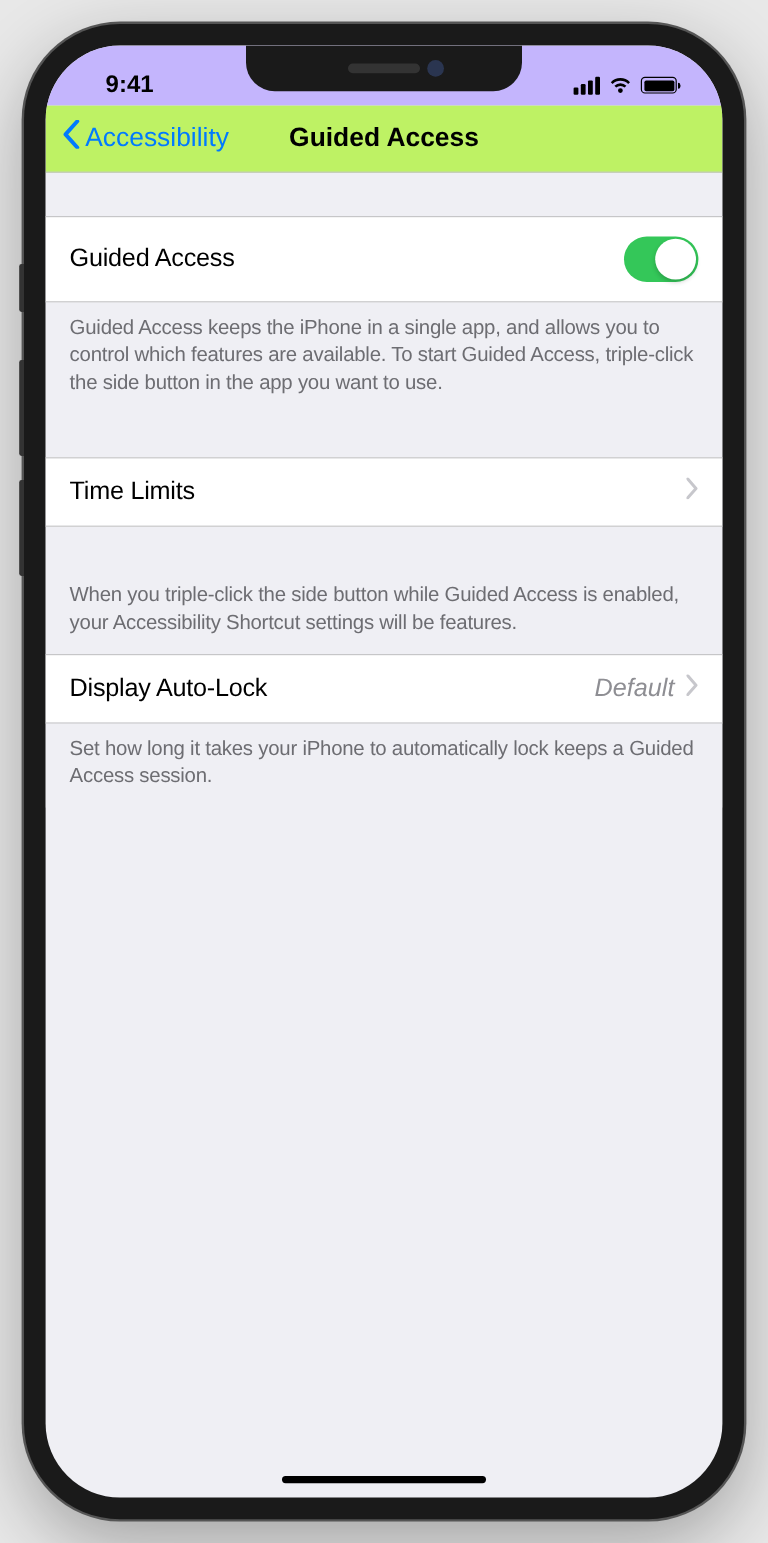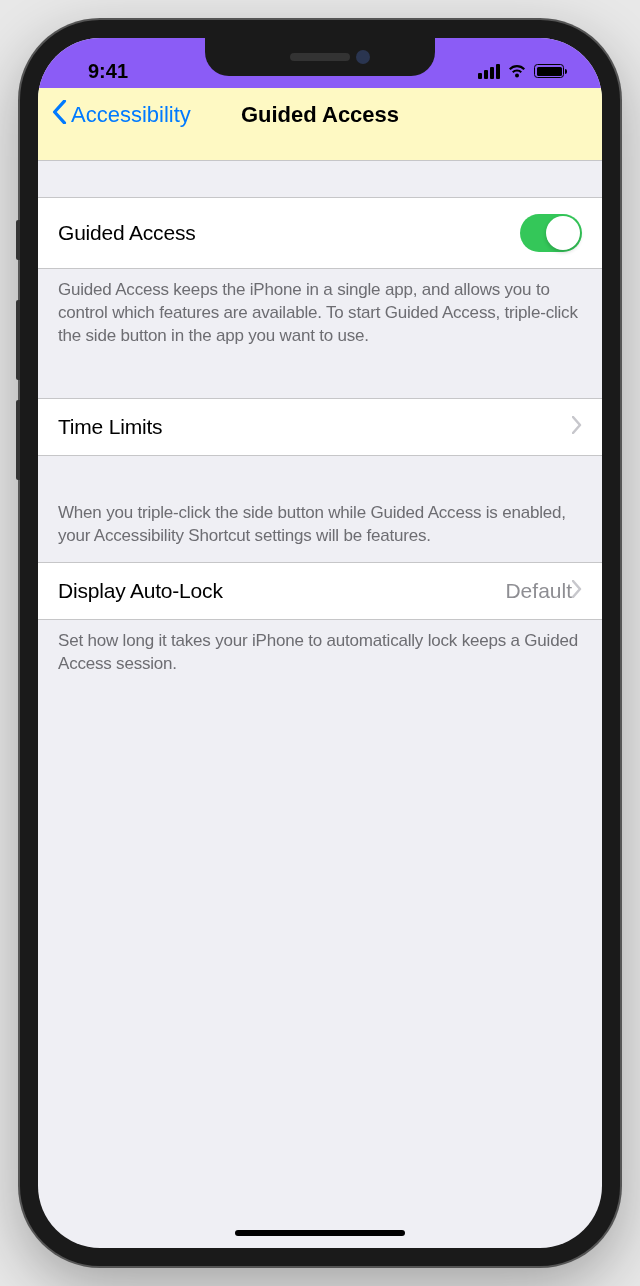--- a/index.html
+++ b/index.html
@@ -81,21 +81,21 @@
       border-radius: 50%;
       position: absolute;
       right: 65px;
     }
     .status-bar {
       height: 50px;
       display: flex;
       justify-content: space-between;
       align-items: center;
       padding: 16px 30px 0;
-      background: #8b5cf6;
+      background: #c4b5fd;
       text-align: right;
     }
     .status-time {
       font-size: 20px;
       font-weight: 600;
       color: #000;
       padding-left: 20px;
     }
     .status-icons {
       display: flex;
@@ -136,23 +136,23 @@
       background: #000;
       border-radius: 0 2px 2px 0;
     }
     .battery-fill {
       width: 100%;
       height: 100%;
       background: #000;
       border-radius: 1.5px;
     }
     .nav-bar {
-      background: #fef9c3;
+      background: #bef264;
       border-bottom: 0.5px solid #c6c6c8;
-      padding: 12px 14px 30px;
+      padding: 12px 14px 13px;
       display: flex;
       align-items: center;
       position: relative;
     }
     .back-button {
       display: flex;
       align-items: center;
       color: #007aff;
       font-size: 22px;
       cursor: pointer;
@@ -187,20 +187,22 @@
     }
     .cell-label {
       font-size: 21px;
       color: #000;
       letter-spacing: -0.2px;
     }
     .cell-value {
       font-size: 21px;
       color: #8e8e93;
       margin-left: auto;
+      margin-right: 10px;
+      font-style: italic;
     }
     .footer-text {
       padding: 10px 20px 14px;
       font-size: 17px;
       color: #6d6d72;
       line-height: 1.35;
       letter-spacing: -0.2px;
       border-radius: 15px;
     }
     .toggle {

